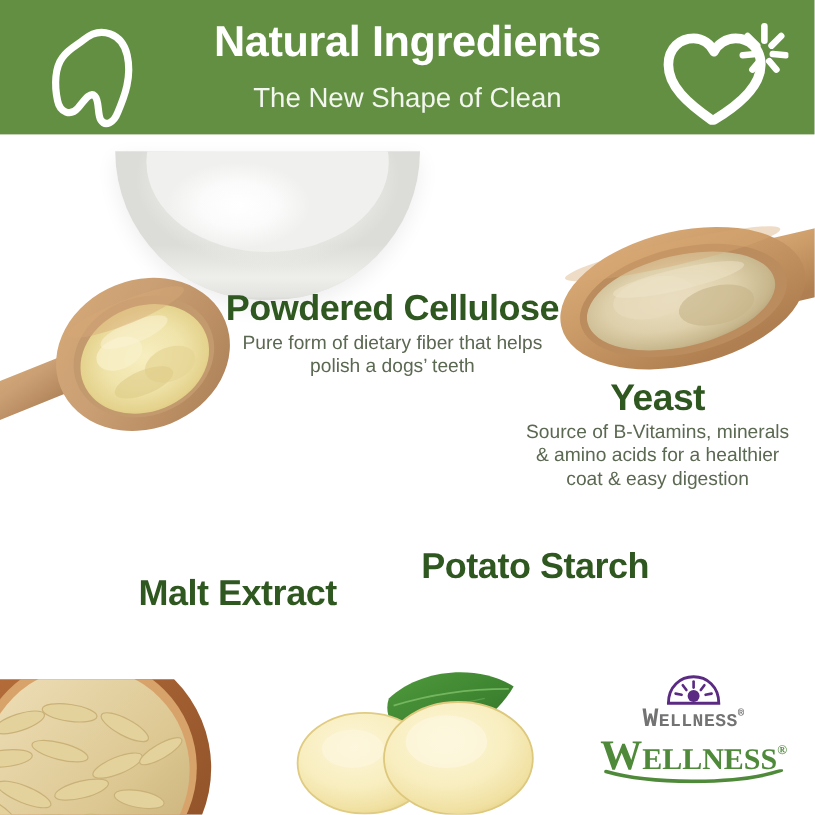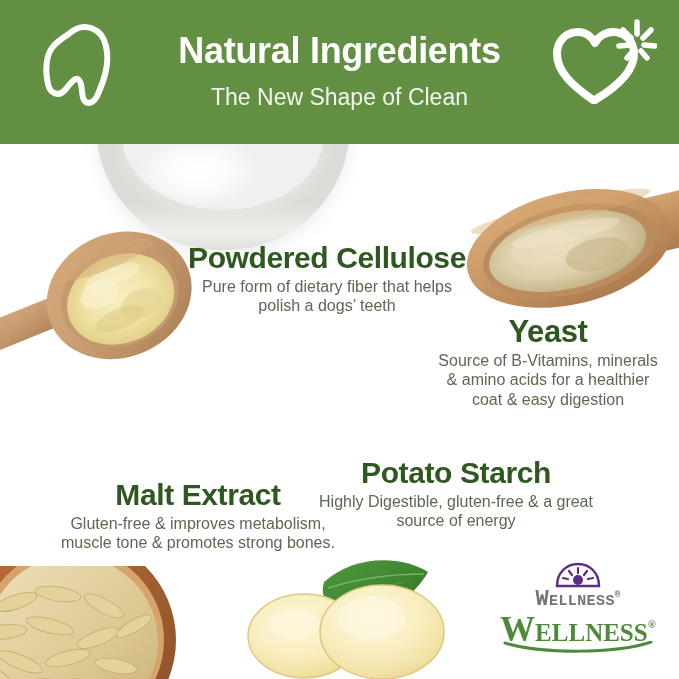--- a/index.html
+++ b/index.html
@@ -6,21 +6,21 @@
   body{
     width:679px;height:679px;overflow:hidden;
     background:#ffffff;
     font-family:"Liberation Sans", sans-serif;
     position:relative;
   }
   #stage{position:relative;width:679px;height:679px;overflow:hidden;background:#fff;}
 
   
   .banner{
-    position:absolute;left:0;top:0;width:679px;height:144px;
+    position:absolute;left:0;top:0;width:679px;height:112px;
     background:#638f42;
     display:flex;align-items:center;justify-content:center;
   }
   .banner-inner{display:flex;align-items:center;justify-content:center;width:100%;height:100%;}
   .banner-text{text-align:center;color:#ffffff;flex:0 0 auto;padding:0 10px;}
   .banner-title{
     font-size:36px;font-weight:bold;letter-spacing:-0.3px;line-height:1.05;
     color:#ffffff;white-space:nowrap;
   }
   .banner-sub{
@@ -76,21 +76,21 @@
   }
   .block p{
     margin:3px 0 0 0;
     font-size:16px;line-height:1.22;
     color:#5b6852;font-weight:normal;
   }
   .b-cellulose{left:184px;top:243px;width:286px;}
   .b-yeast{left:434px;top:316px;width:228px;}
   .b-yeast h3{font-size:31px;}
   .b-lecithin{left:162px;top:366px;width:216px;}
-  .b-potato{left:318px;top:458px;width:276px;}
+  .b-potato{left:308px;top:458px;width:276px;}
   .b-malt{left:60px;top:480px;width:276px;}
 
   
   .logo{position:absolute;left:492px;top:562px;width:172px;height:106px;text-align:center;}
   .logo-sun{width:46px;height:26px;margin:0 auto;display:block;}
   .logo-wellness{
     font-family:Liberation Mono, monospace;
     font-size:22px;font-weight:bold;color:#737373;
     letter-spacing:0.4px;line-height:1;margin-top:1px;
     font-variant:small-caps;
@@ -256,26 +256,24 @@
   </div>
 
   <div class="block b-cellulose">
     <h3>Powdered Cellulose</h3>
     <p>Pure form of dietary fiber that helps polish a dogs’ teeth</p>
   </div>
 
 
   <div class="block b-potato">
     <h3>Potato Starch</h3>
-    <p>Highly Digestible, gluten-free &amp; a great source of energy</p>
   </div>
 
   <div class="block b-malt">
     <h3>Malt Extract</h3>
-    <p>Gluten-free &amp; improves metabolism, muscle tone &amp; promotes strong bones.</p>
   </div>
 
   <div class="logo">
     <svg class="logo-sun" viewBox="0 0 46 26">
       <path d="M2 24 C2 10 12 2 23 2 C34 2 44 10 44 24 Z" fill="none" stroke="#5b2a82" stroke-width="2.4"></path>
       <circle cx="23" cy="18" r="5" fill="#5b2a82"></circle>
       <g stroke="#5b2a82" stroke-width="2.2" stroke-linecap="round">
         <line x1="23" y1="6" x2="23" y2="11"></line>
         <line x1="14" y1="9" x2="17" y2="13"></line>
         <line x1="32" y1="9" x2="29" y2="13"></line>

